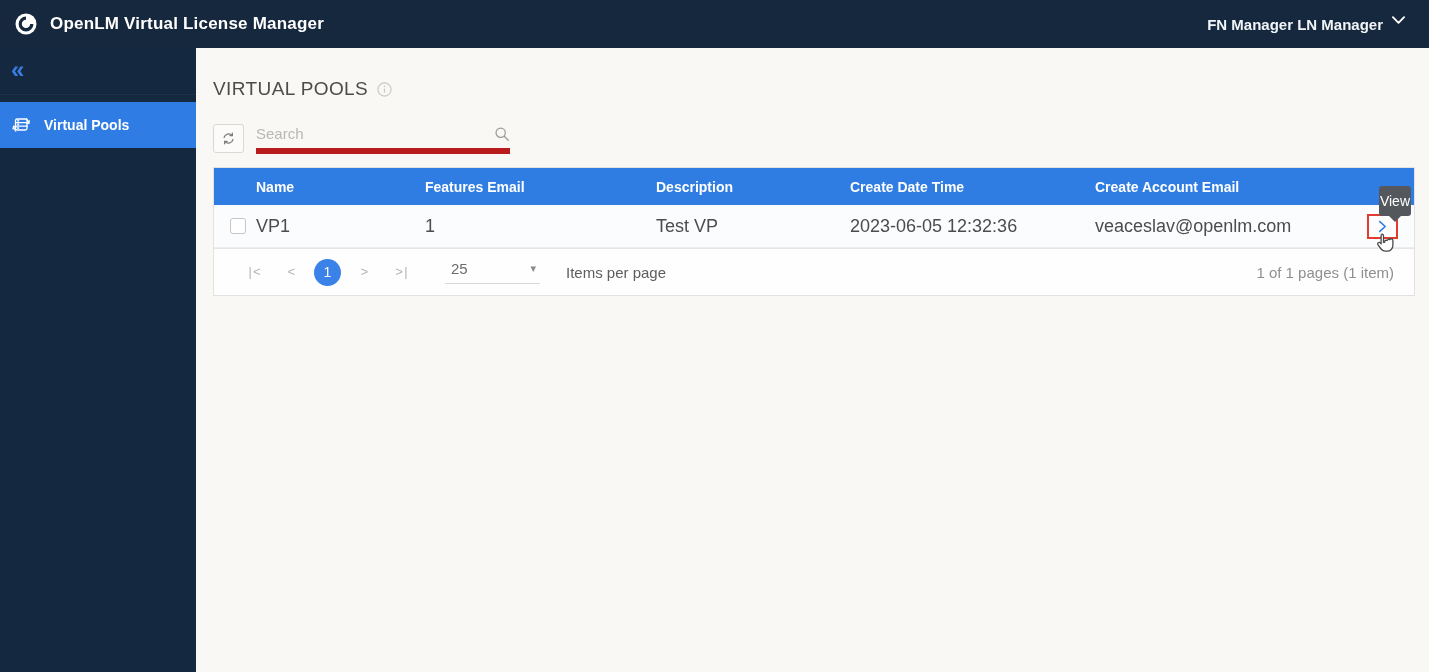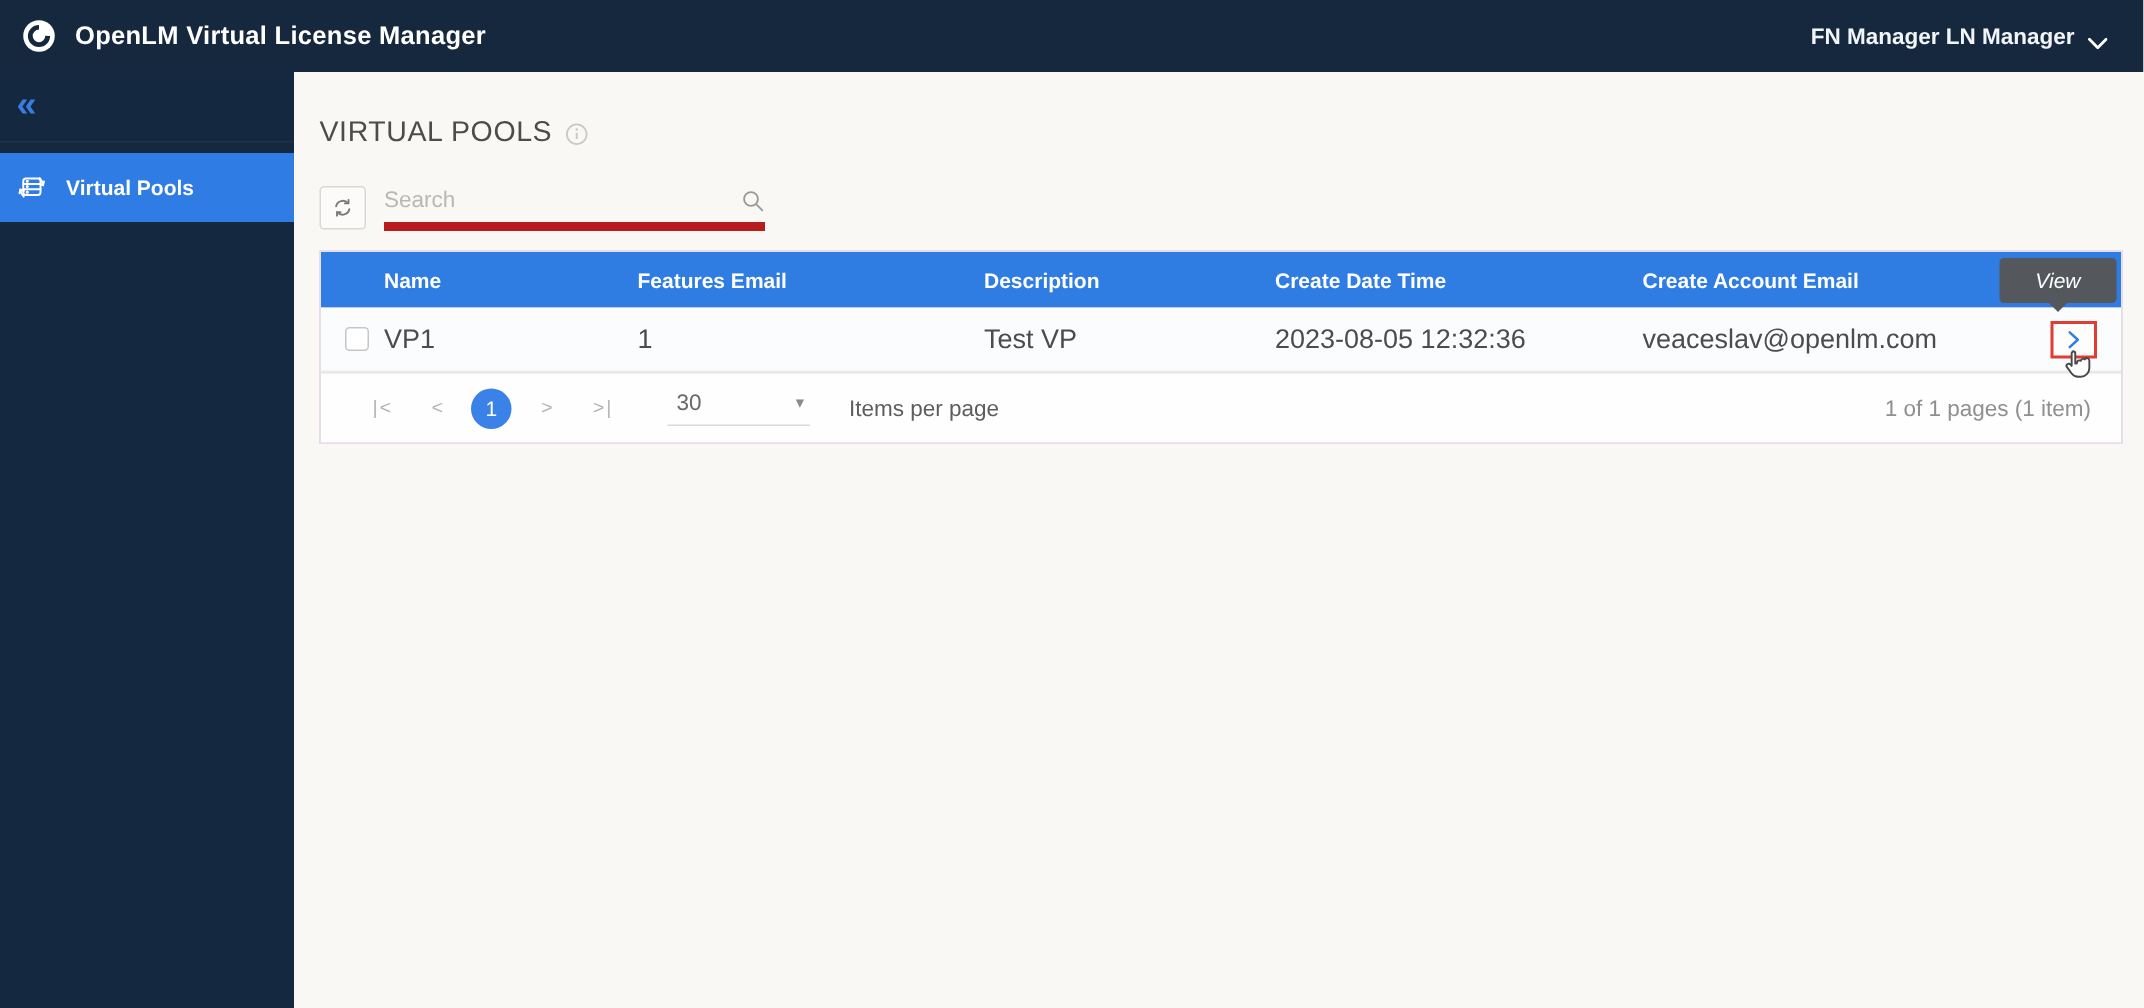--- a/index.html
+++ b/index.html
@@ -12,21 +12,21 @@
     color:#4c4c4c;
   }
   
   .topbar {
     position:absolute; left:0; top:0; width:1429px; height:48px;
     background:#16283e; display:flex; align-items:center;
     padding:0 24px 0 14px; z-index:30;
   }
   .logo { width:24px; height:24px; margin-right:12px; display:flex; }
   .topbar-title { color:#fff; font-size:17px; font-weight:700; letter-spacing:0.2px; }
-  .topbar-right { margin-left:auto; display:flex; align-items:flex-end; gap:9px; cursor:pointer; }
+  .topbar-right { margin-left:auto; display:flex; align-items:flex-start; gap:9px; cursor:pointer; }
   .topbar-user { color:#f2f5f8; font-size:15px; font-weight:700; }
   
   .sidebar {
     position:absolute; left:0; top:48px; width:196px; height:624px;
     background:#14293f; z-index:20;
   }
   .collapse-btn {
     height:47px; display:flex; align-items:center; padding-left:11px;
     border-bottom:1px solid rgba(255,255,255,0.05); cursor:pointer;
   }
@@ -70,23 +70,23 @@
   .cb-cell { display:flex; justify-content:flex-end; padding-right:10px; }
   .checkbox { width:16px; height:16px; border:1px solid #c6c6c6; border-radius:3px; background:#fff; cursor:pointer; }
   .action-cell { position:relative; height:100%; }
   .view-btn {
     position:absolute; left:1px; top:9px; width:31px; height:25px;
     border:2px solid #e23b32; background:#fdfdfe;
     display:flex; align-items:center; justify-content:center; cursor:pointer; padding:0;
   }
   
   .tooltip {
-    position:absolute; top:4px; right:3px; height:30px; padding:0 24px; z-index:5;
+    position:absolute; top:18px; right:3px; height:30px; padding:0 1px; z-index:5;
     background:#54585c; border-radius:3px; color:#fff; font-size:14px;
-    display:flex; align-items:center; justify-content:center;font-style:italic;
+    display:flex; align-items:center; justify-content:center;
   }
   .tooltip:after {
     content:""; position:absolute; left:50%; bottom:-6px; margin-left:-6px;
     border-left:6px solid transparent; border-right:6px solid transparent;
     border-top:6px solid #54585c;
   }
   
   .cursor { position:absolute; left:1159px; top:63px; width:24px; height:26px; z-index:6; pointer-events:none; }
   
   .pager {
@@ -205,21 +205,21 @@
       <div class="th"></div>
     </div>
 
     <div class="tgrid trow">
       <div class="td cb-cell">
         <span class="checkbox"></span>
       </div>
       <div class="td">VP1</div>
       <div class="td">1</div>
       <div class="td">Test VP</div>
-      <div class="td">2023-08-05 12:32:36</div>
+      <div class="td">2023-06-05 12:32:36</div>
       <div class="td">veaceslav@openlm.com</div>
       <div class="td action-cell">
         <button class="view-btn">
           <span>
             <svg viewBox="0 0 10 14" width="9" height="13">
                 <polyline points="2,1.5 8,7 2,12.5" fill="none" stroke="#2f7de2" stroke-width="1.8" stroke-linecap="round" stroke-linejoin="round"></polyline>
               </svg>
           </span>
         </button>
       </div>
@@ -227,21 +227,21 @@
 
     <div class="pager">
       <div class="pg-nav">
         <button class="pg-btn">|&lt;</button>
         <button class="pg-btn">&lt;</button>
         <button class="pg-btn pg-current">1</button>
         <button class="pg-btn">&gt;</button>
         <button class="pg-btn">&gt;|</button>
       </div>
       <div class="page-size">
-        <span class="page-size-value">30</span>
+        <span class="page-size-value">25</span>
         <span class="caret">▾</span>
       </div>
       <span class="pg-label">Items per page</span>
       <span class="pg-summary">1 of 1 pages (1 item)</span>
     </div>
 
     <div class="tooltip">View</div>
     <span class="cursor">
       <svg viewBox="0 0 24 26" width="24" height="26">
         <path d="M9 3.2c.9 0 1.5.7 1.5 1.5v6.6l1 .1.3-1.1c.2-.8 1-1.2 1.7-1l.7.2.3-.5c.3-.7 1.1-1 1.8-.7l.6.3.2-.3c.5-.5 1.2-.7 1.8-.4.6.3 1 .9 1 1.6v4.8c0 3.2-2.5 5.9-5.7 5.9h-1.7c-1.8 0-3.4-.8-4.4-2.2l-3.1-4.2c-.5-.6-.4-1.5.2-2 .6-.5 1.5-.5 2 .1l.9 1V4.7c0-.8.7-1.5 1.4-1.5z" fill="#fff" stroke="#4a4a4a" stroke-width="1.3" stroke-linejoin="round"></path>

